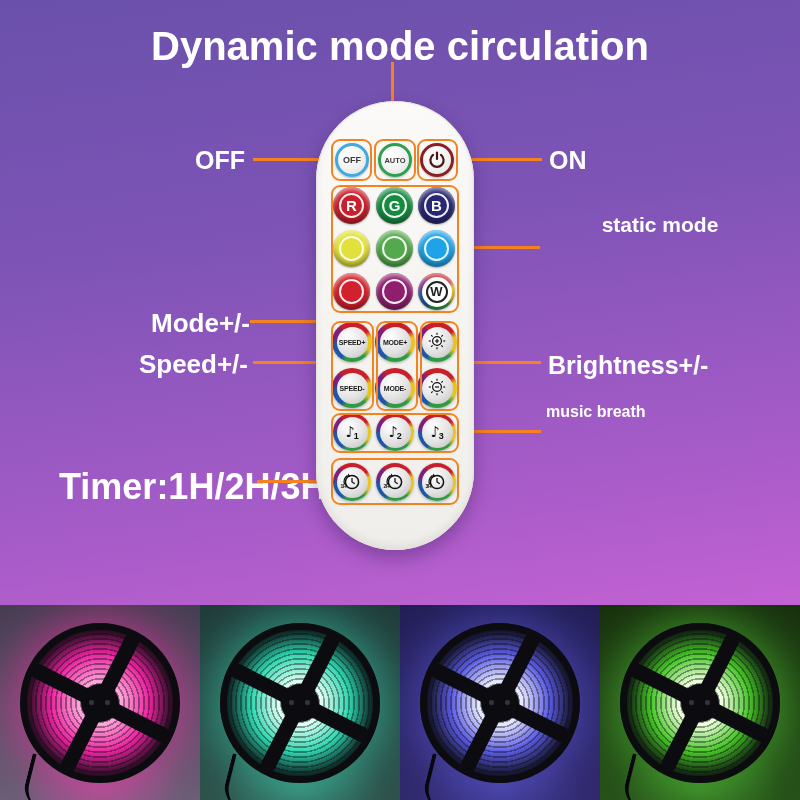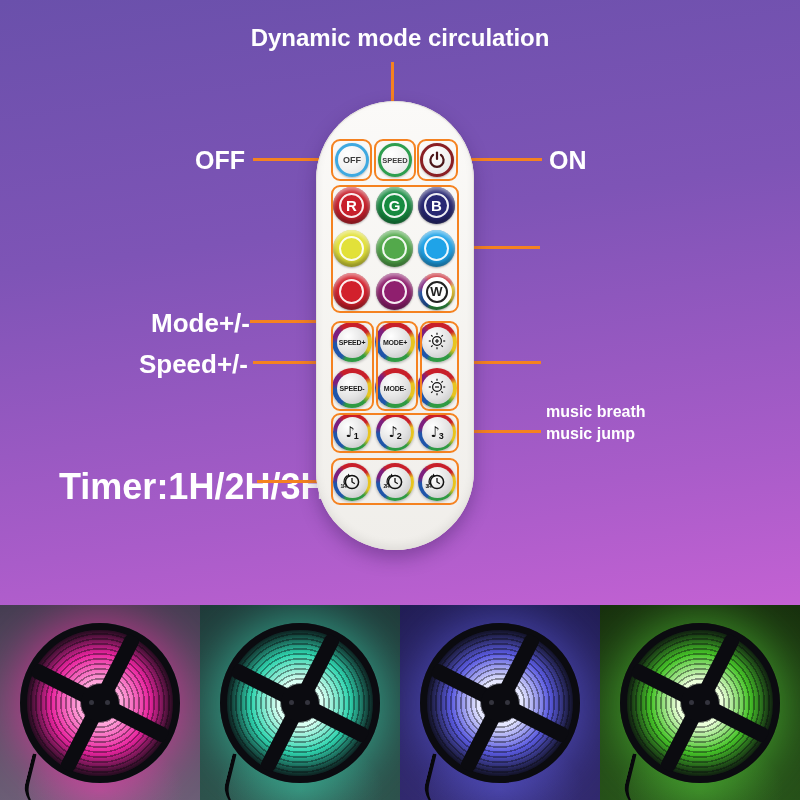--- a/index.html
+++ b/index.html
@@ -1,21 +1,21 @@
 <!DOCTYPE html>
 <html><head>
 <meta charset="utf-8">
 <style>
   html,body{margin:0;padding:0;}
   .stage{position:relative;width:800px;height:800px;overflow:hidden;
     font-family:"Liberation Sans",sans-serif;
     background:linear-gradient(172deg,#6a50ab 0%,#7e54b6 30%,#a95cc9 62%,#e568e0 100%);}
   
   .lbl{position:absolute;color:#fff;font-weight:700;white-space:nowrap;}
-  .lbl-title{left:0;top:24px;width:800px;text-align:center;font-size:24px;}
+  .lbl-title{left:0;top:24px;width:800px;text-align:center;font-size:40px;}
   .lbl-off{right:555px;top:146px;font-size:25px;}
   .lbl-on{left:549px;top:146px;font-size:25px;}
   .lbl-static{left:540px;top:214px;width:240px;text-align:center;font-size:21px;line-height:21px;white-space:normal;}
   .lbl-mode{right:550px;top:308px;font-size:26px;}
   .lbl-speed{right:552px;top:349px;font-size:26px;}
   .lbl-bright{left:548px;top:351px;font-size:25px;}
   .lbl-music{left:546px;top:401px;font-size:16px;line-height:21.5px;white-space:normal;}
   .lbl-timer{left:59px;top:466px;font-size:36px;}
   
   .ann-box{position:absolute;border:2.5px solid #f58220;border-radius:9px;box-sizing:border-box;}
@@ -69,26 +69,27 @@
 </style>
 </head>
 <body>
 
 <div class="stage">
 
   <div class="lbl lbl-title">Dynamic mode circulation</div>
   <div class="lbl lbl-off">OFF</div>
   <div class="lbl lbl-on">ON</div>
   <div class="lbl lbl-static">
+    <div>static mode</div>
   </div>
   <div class="lbl lbl-mode">Mode+/-</div>
   <div class="lbl lbl-speed">Speed+/-</div>
+  <div class="lbl lbl-bright">Brightness+/-</div>
   <div class="lbl lbl-music">
     <div>music breath</div>
-    <div>music jump</div>
   </div>
   <div class="lbl lbl-timer">Timer:1H/2H/3H</div>
 
   <div class="ann-line" style="left:391px;top:62px;width:3px;height:76px;"></div>
   <div class="ann-dot" style="left:388px;top:134px;"></div>
   <div class="ann-line" style="left:253px;top:158px;width:79px;height:3px;"></div>
   <div class="ann-line" style="left:459px;top:158px;width:83px;height:3px;"></div>
   <div class="ann-dot" style="left:455px;top:155px;"></div>
   <div class="ann-line" style="left:460px;top:246px;width:80px;height:3px;"></div>
   <div class="ann-dot" style="left:456px;top:243px;"></div>
@@ -102,21 +103,21 @@
   <div class="ann-dot" style="left:455px;top:427px;"></div>
   <div class="ann-line" style="left:257px;top:480px;width:77px;height:3px;"></div>
   <div class="ann-dot" style="left:330px;top:477px;"></div>
 
   <div class="remote">
 
     <div class="btn ring-btn ring-off" style="left:19px;top:42px;">
       <span>OFF</span>
     </div>
     <div class="btn ring-btn ring-auto" style="left:62px;top:42px;">
-      <span>SPEED</span>
+      <span>AUTO</span>
     </div>
     <div class="btn ring-btn ring-pwr" style="left:104px;top:42px;">
       <svg width="20" height="20" viewBox="0 0 20 20">
         <path d="M10 2.5v6.5" stroke="#4a1518" stroke-width="2.2" stroke-linecap="round" fill="none"></path>
         <path d="M6.1 4.9a6.6 6.6 0 1 0 7.8 0" stroke="#4a1518" stroke-width="2.2" stroke-linecap="round" fill="none"></path>
       </svg>
     </div>
 
     <div class="btn color-btn" style="left: 17px; top: 86px; background: rgb(200, 32, 44);">
         <span class="cring">R</span>

